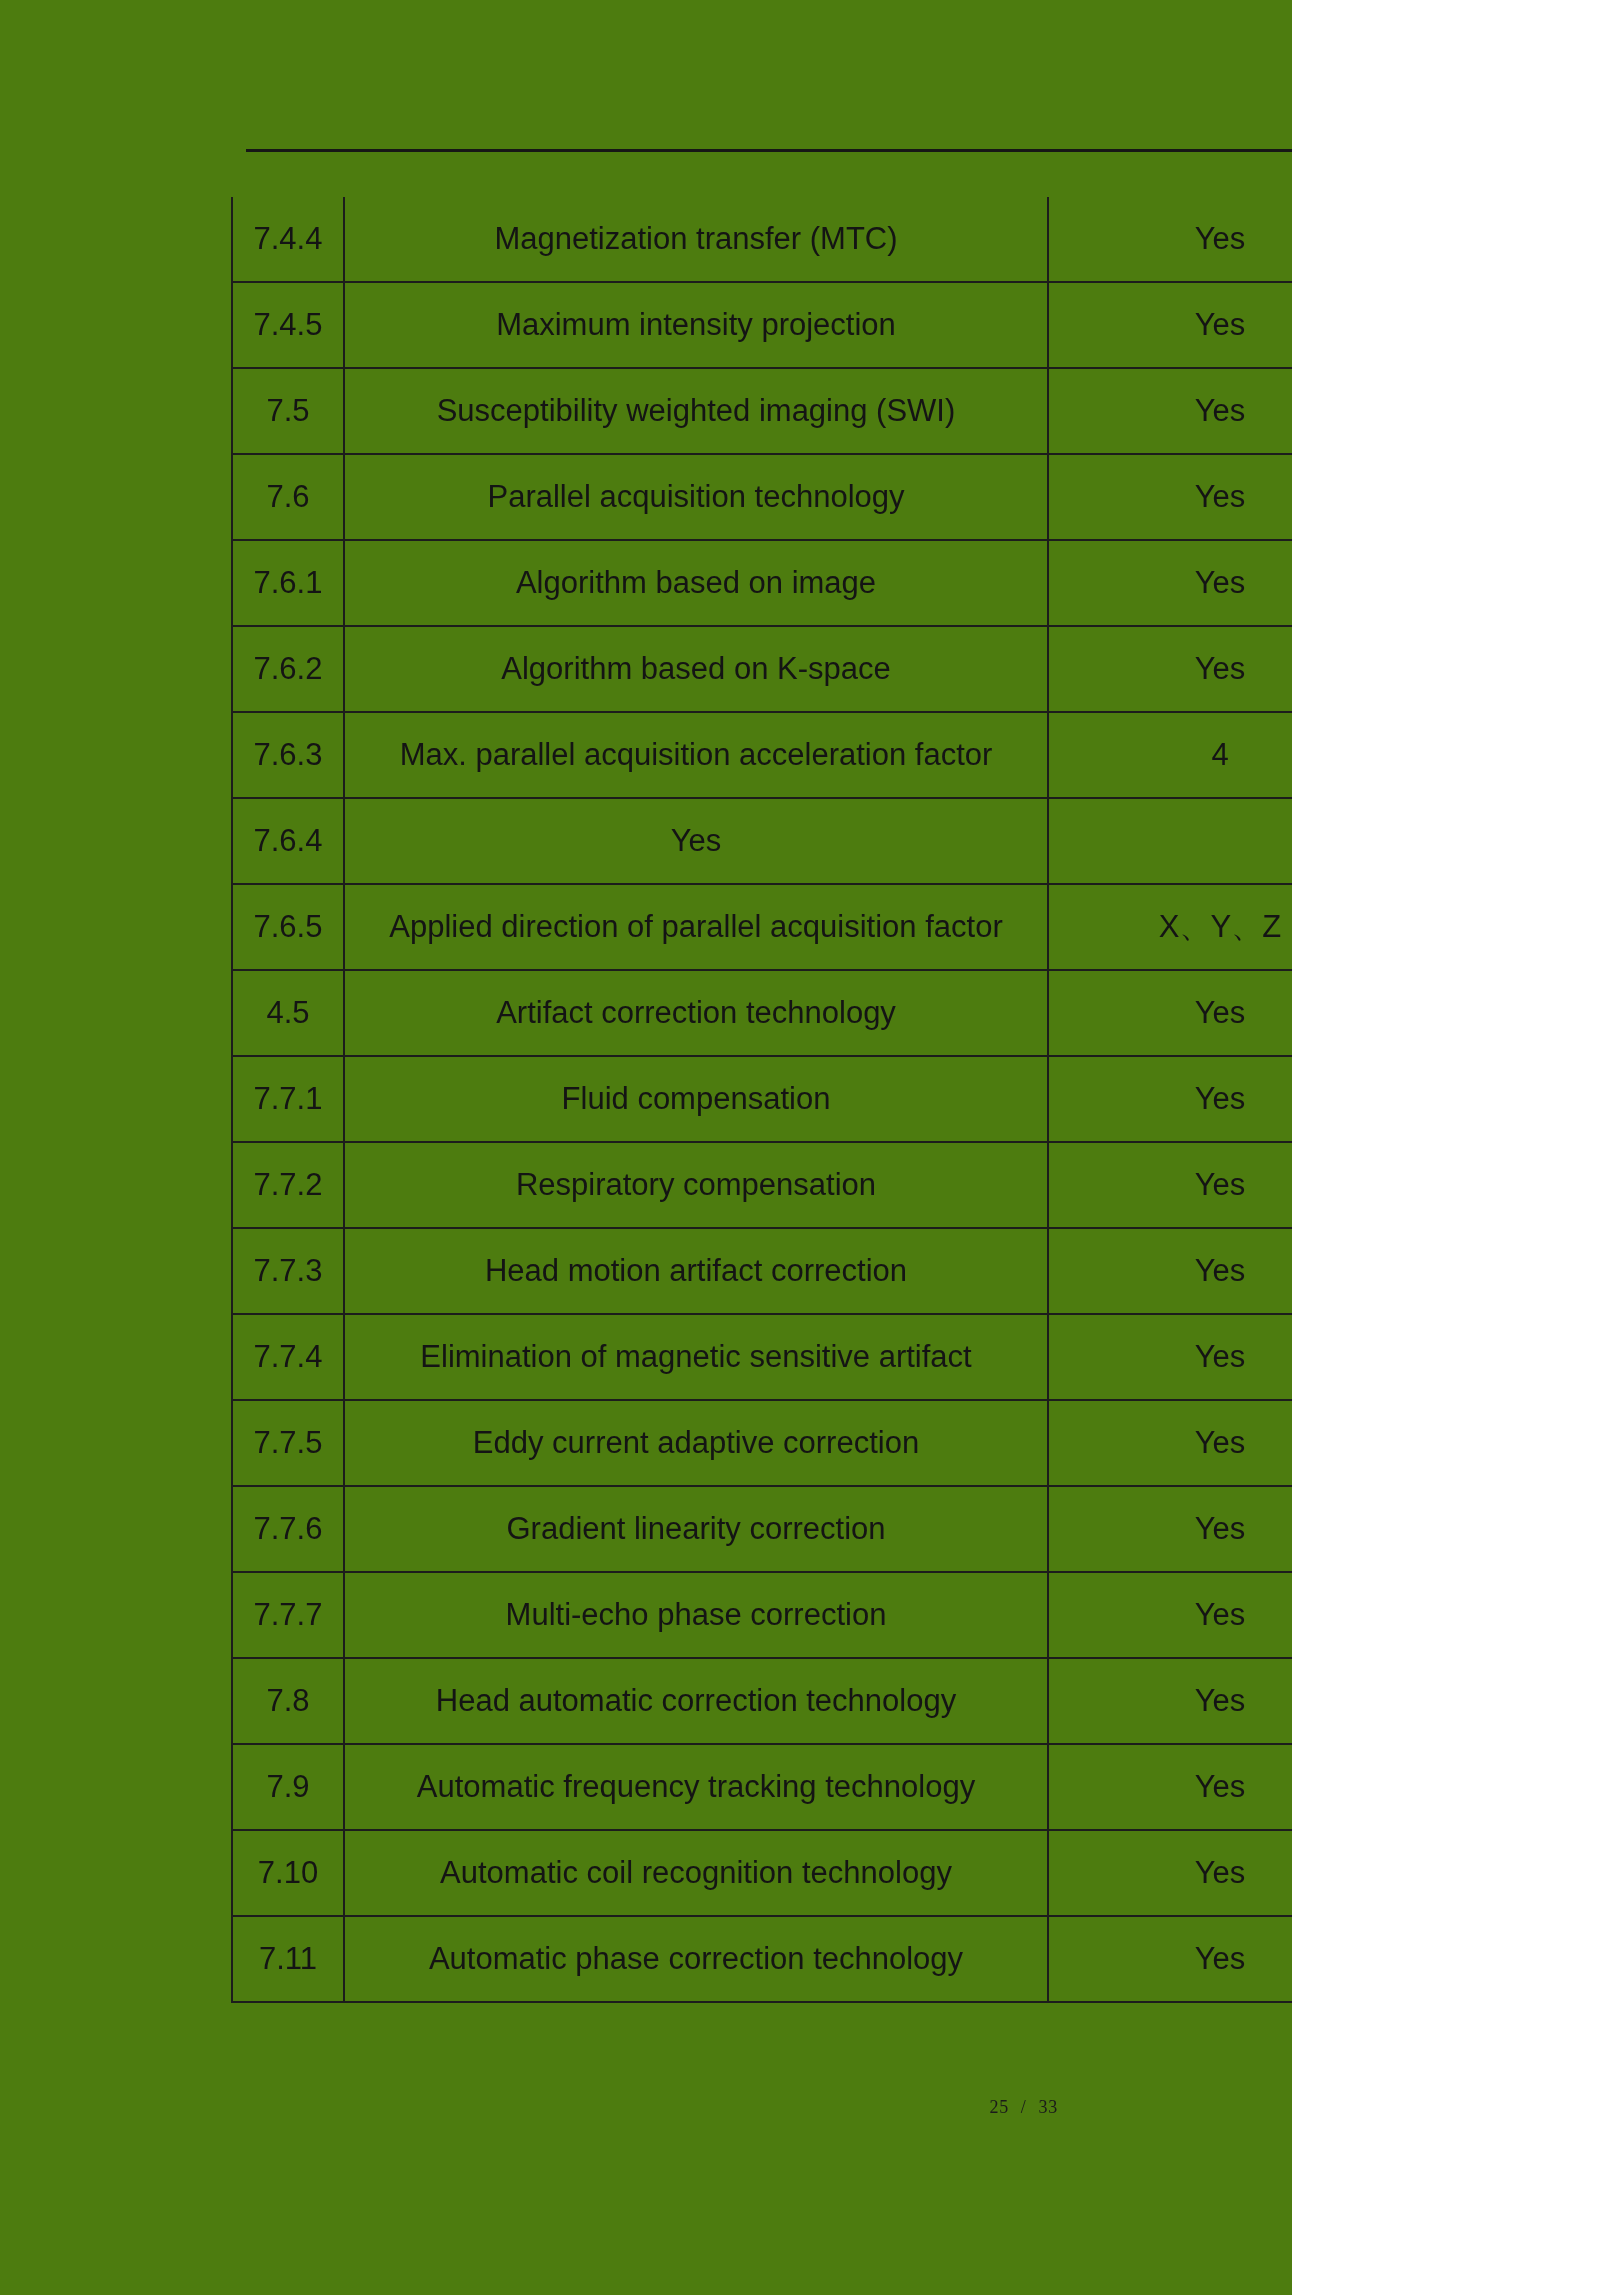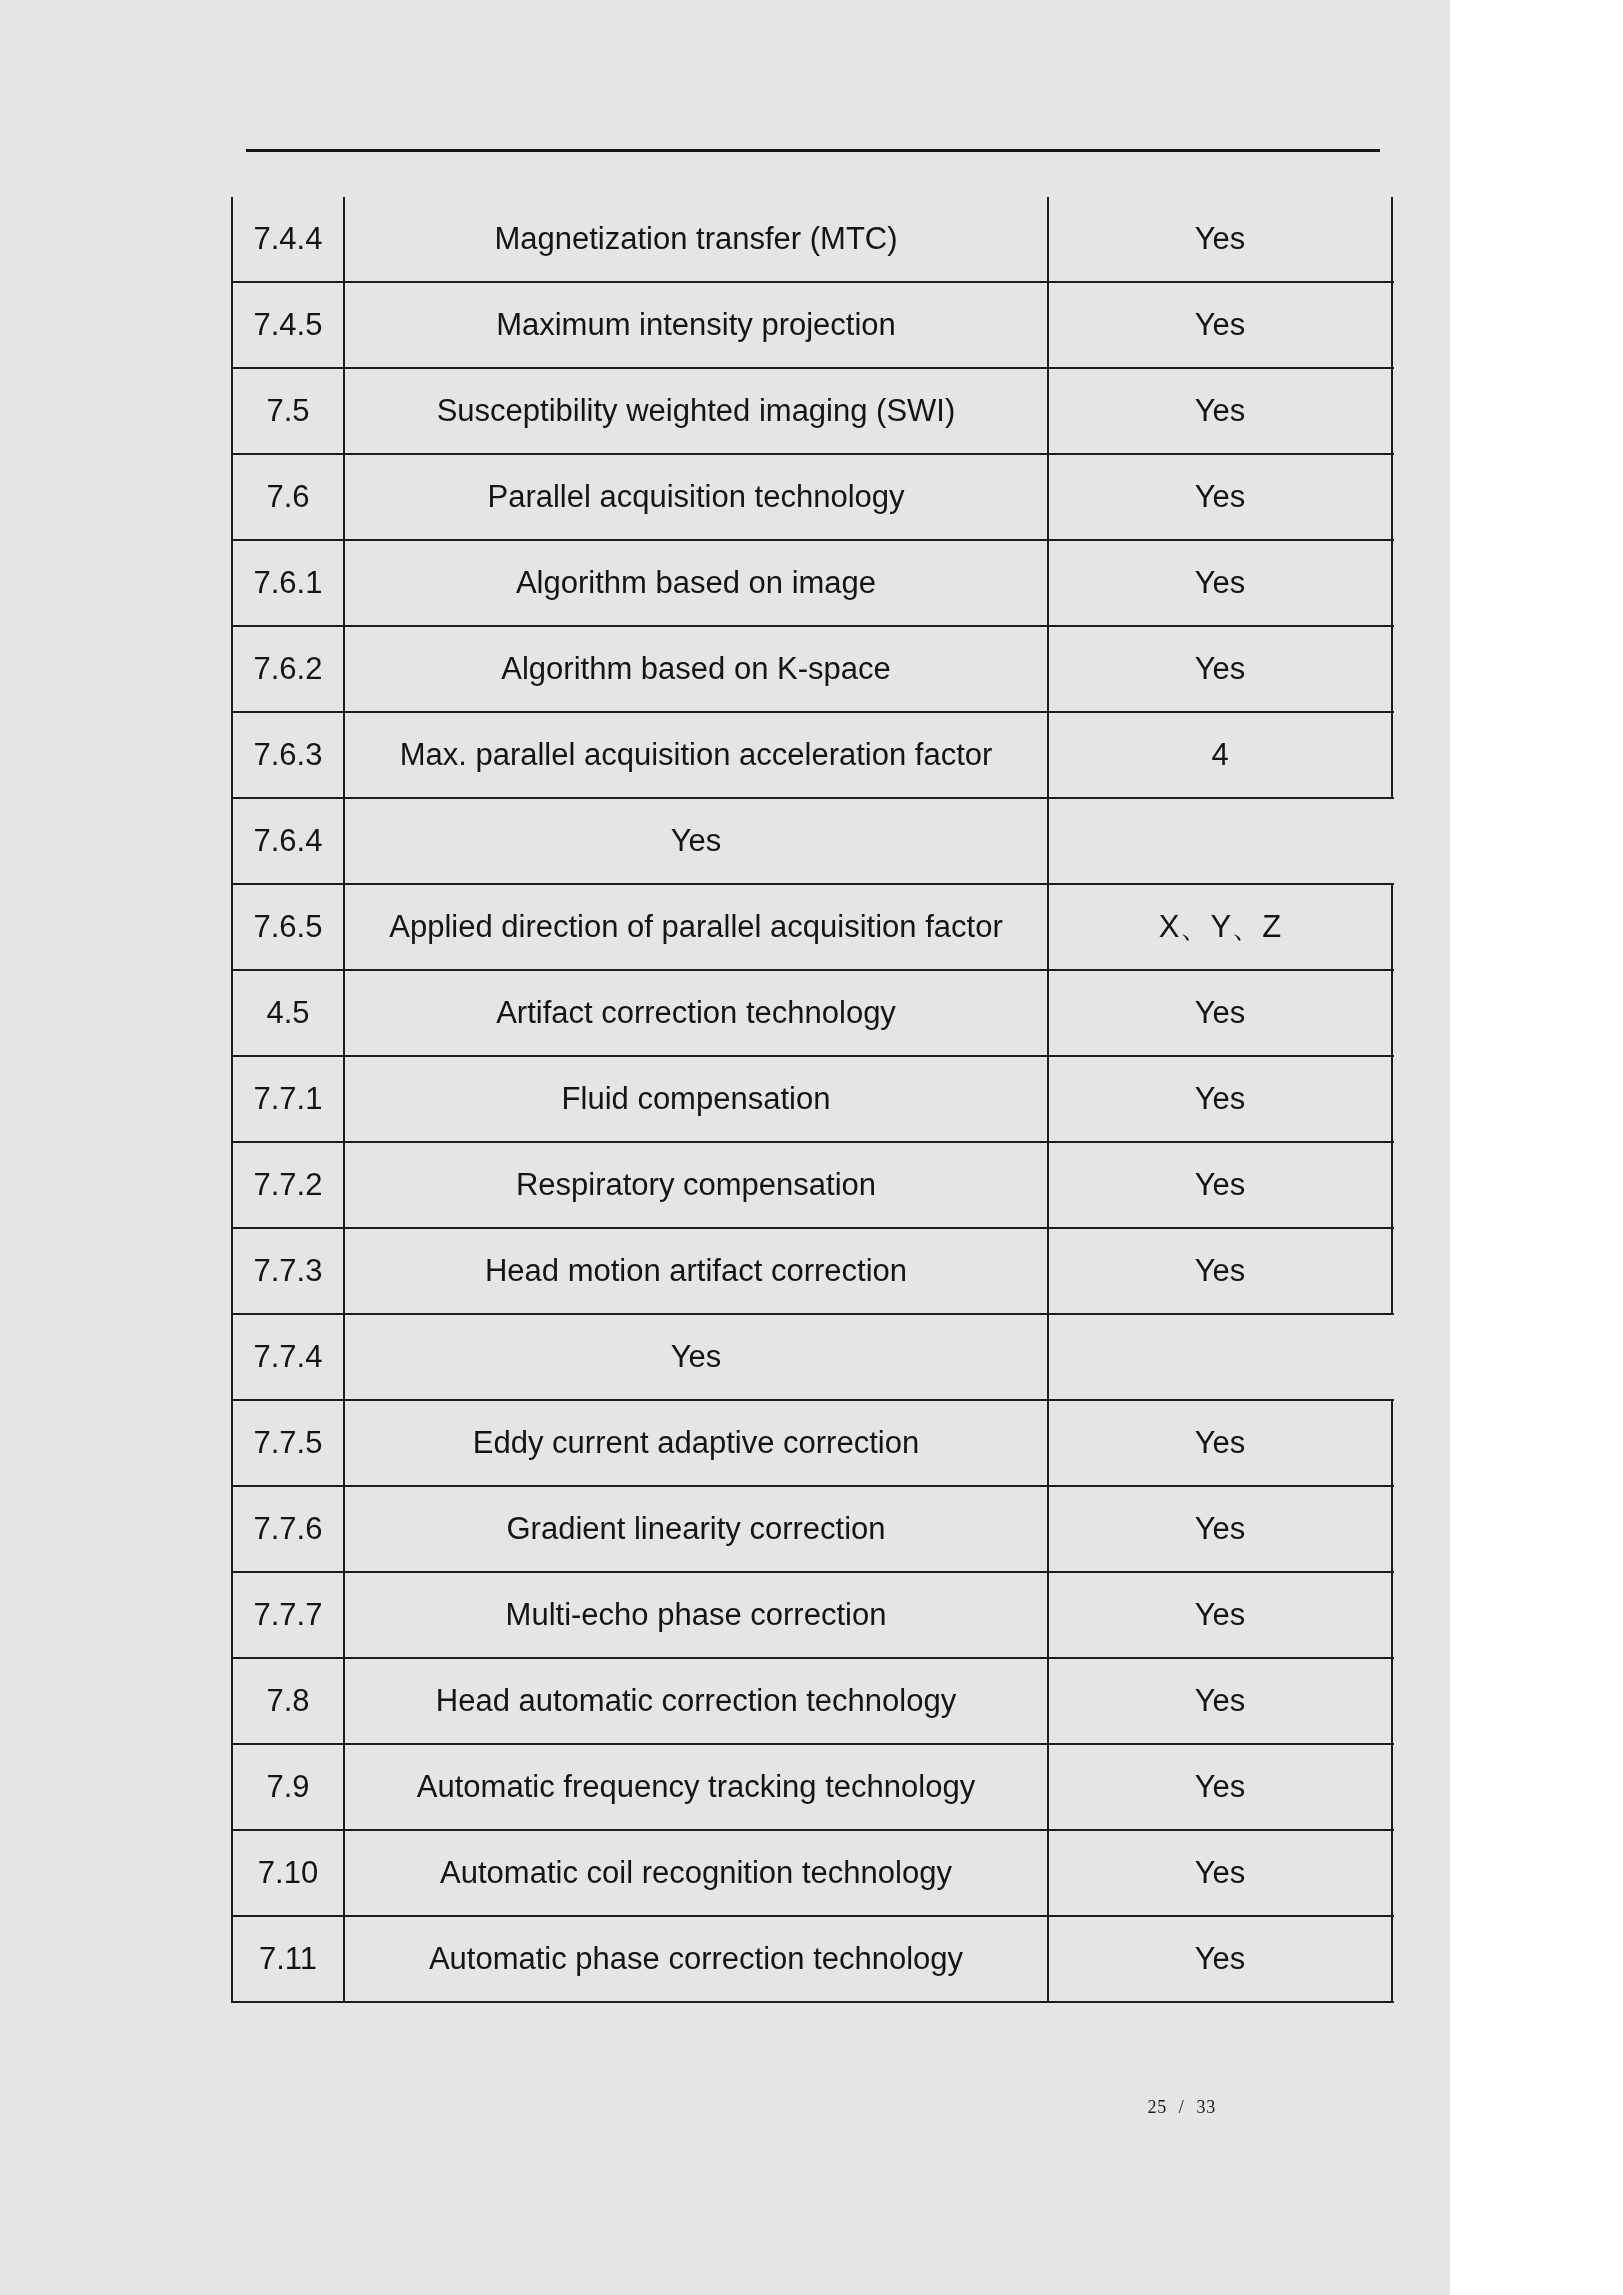--- a/index.html
+++ b/index.html
@@ -2,23 +2,23 @@
 <html style="font-size:13px"><head>
 <meta charset="utf-8">
 <style>
   html, body {
     margin: 0;
     padding: 0;
     background: #ffffff;
   }
   .page {
     position: relative;
-    width: 1450px;
+    width: 1292px;
     height: 2295px;
-    background: #e5e5e5;
+    background: #4d7c0f;
     font-family: "Liberation Sans", "DejaVu Sans", sans-serif;
     color: #111111;
     overflow: hidden;
   }
   .header-rule {
     position: absolute;
     left: 246px;
     top: 149px;
     width: 1134px;
     height: 3.2px;
@@ -142,20 +142,21 @@
     </div>
 
     <div class="spec-row">
       <div class="cell c-no">7.7.3</div>
       <div class="cell c-desc">Head motion artifact correction</div>
       <div class="cell c-val">Yes</div>
     </div>
 
     <div class="spec-row">
       <div class="cell c-no">7.7.4</div>
+      <div class="cell c-desc">Elimination of magnetic sensitive artifact</div>
       <div class="cell c-val">Yes</div>
     </div>
 
     <div class="spec-row">
       <div class="cell c-no">7.7.5</div>
       <div class="cell c-desc">Eddy current adaptive correction</div>
       <div class="cell c-val">Yes</div>
     </div>
 
     <div class="spec-row">

